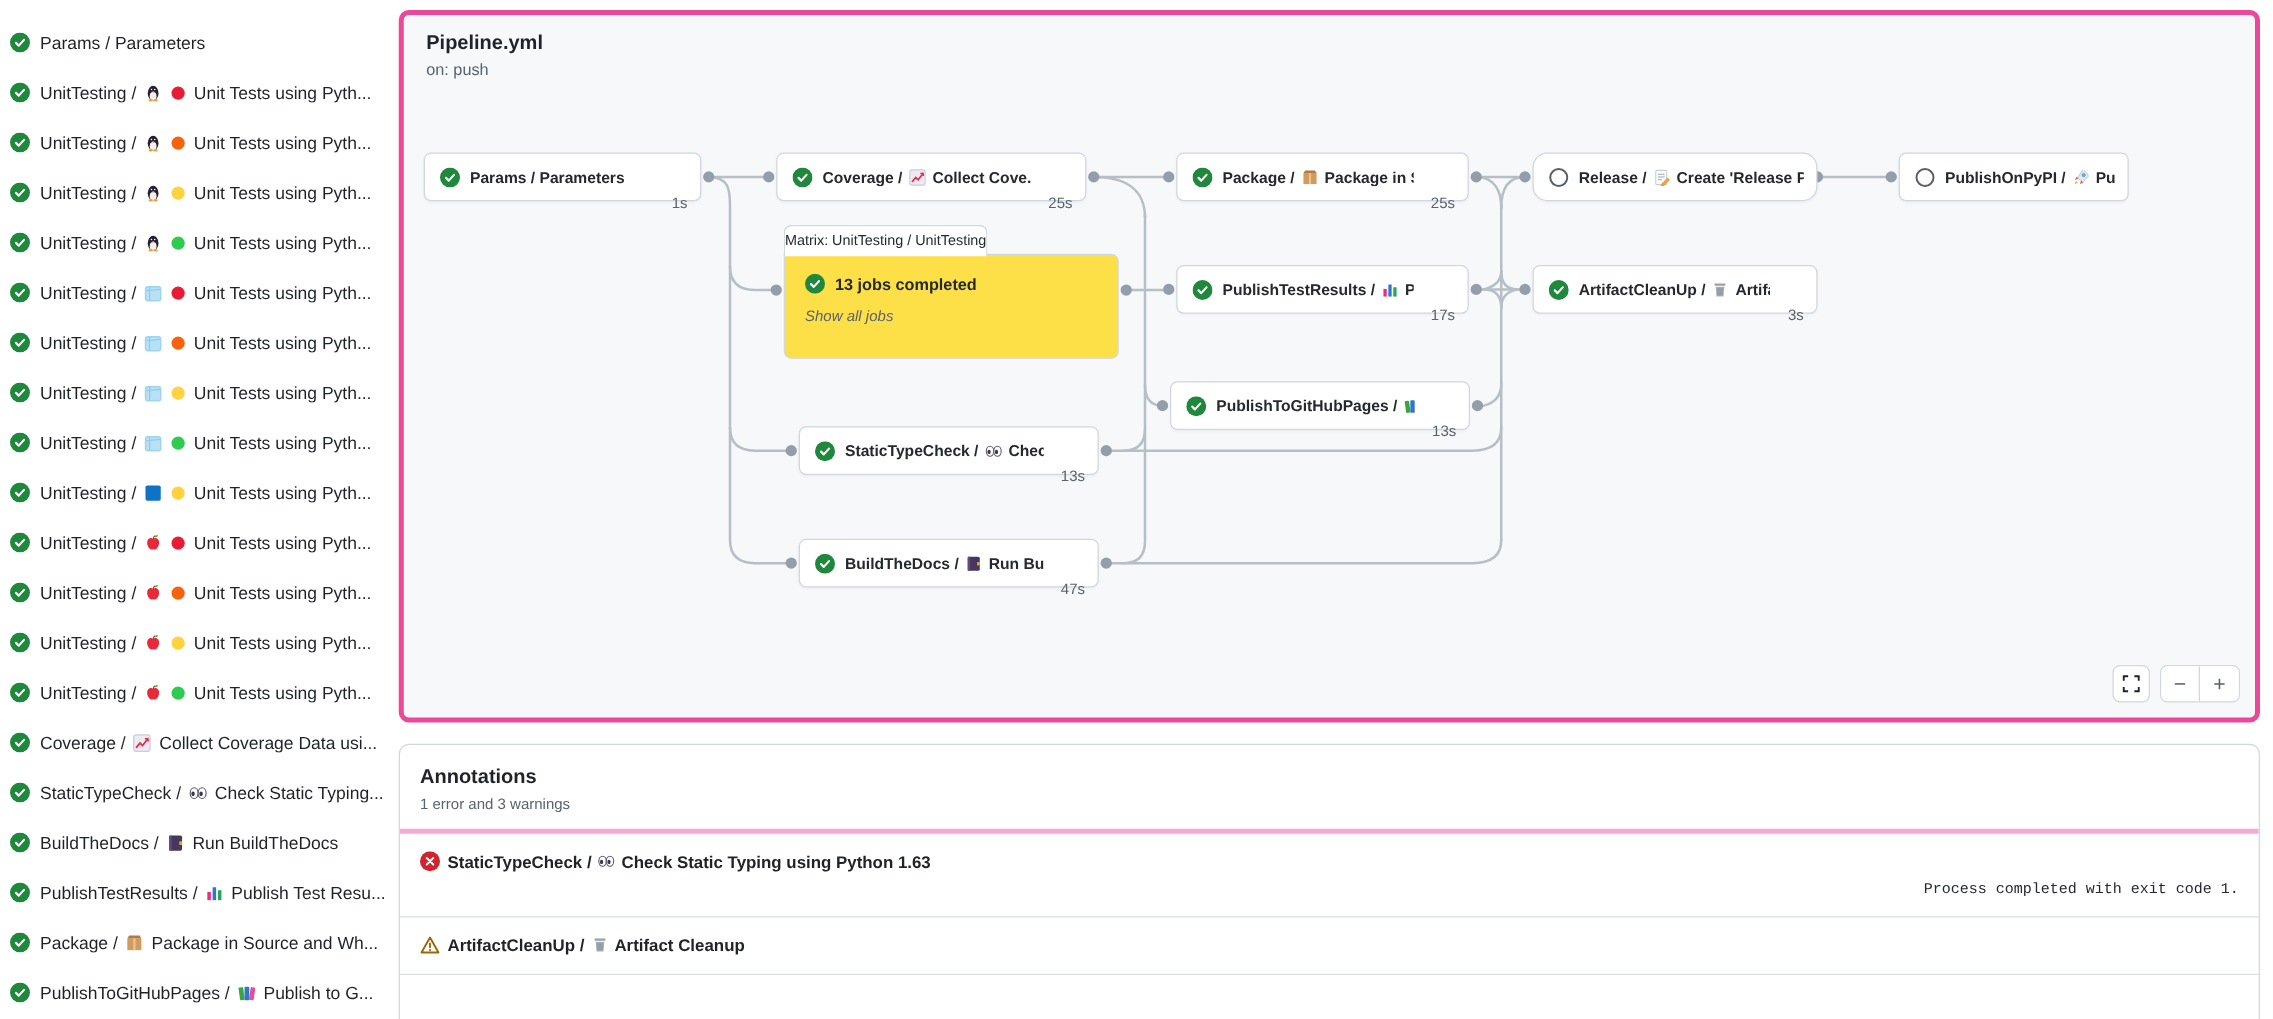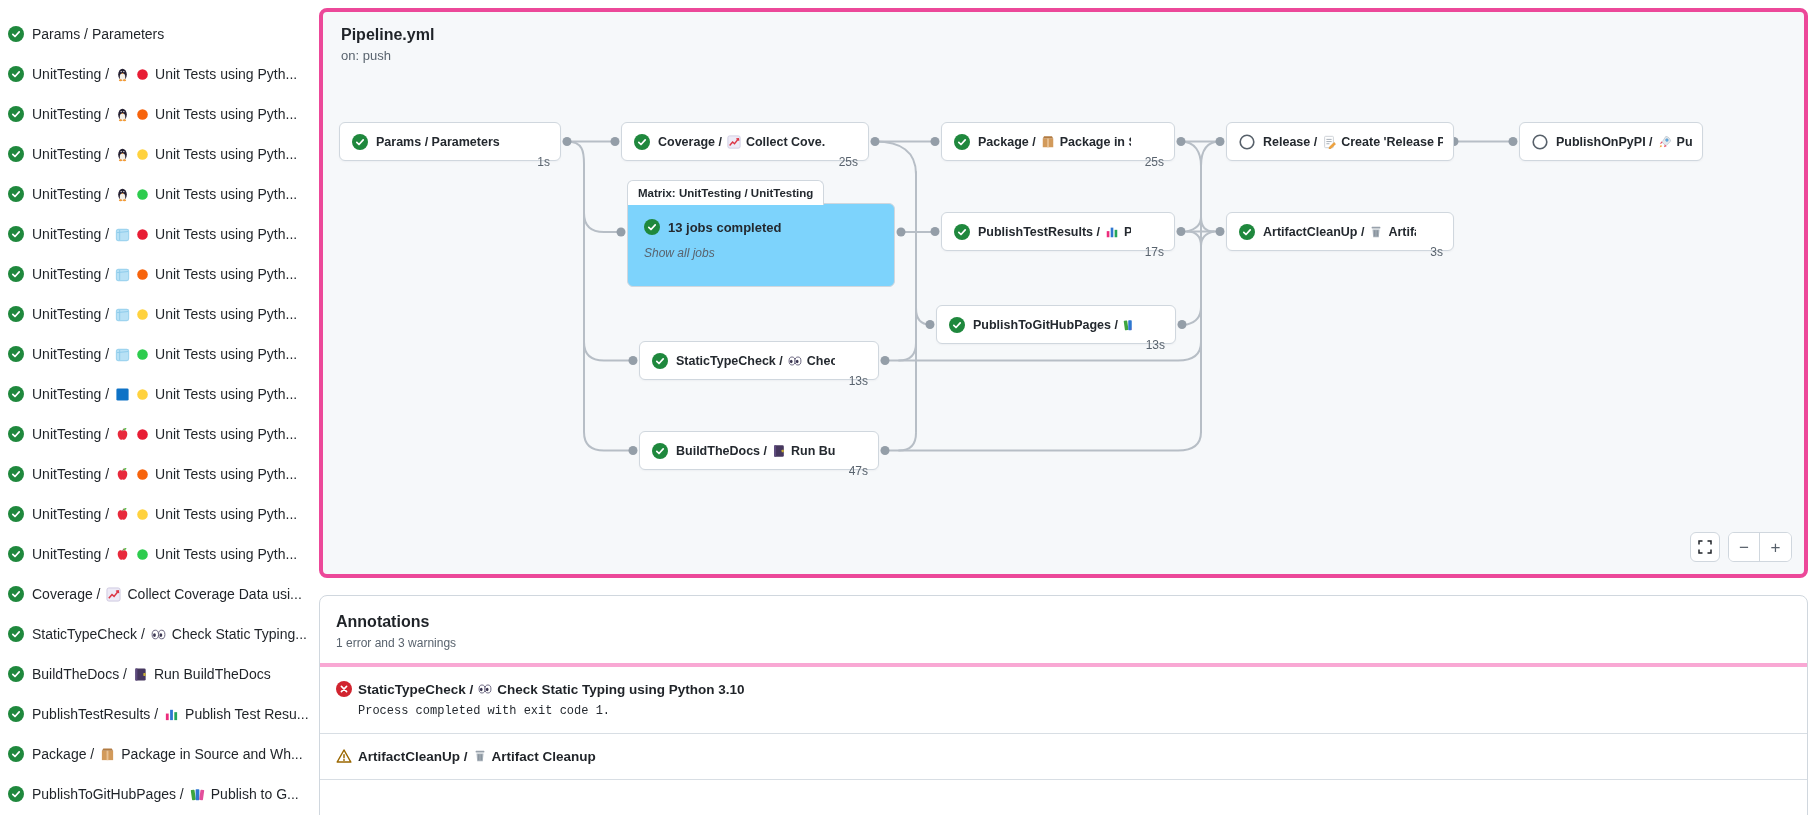--- a/index.html
+++ b/index.html
@@ -26,22 +26,22 @@
   .edges{position:absolute;left:0;top:0;width:1489px;height:568px;z-index:1;}
   .nodes-layer{position:absolute;left:0;top:0;right:0;bottom:0;z-index:2;}
   .node{position:absolute;height:39px;background:#fff;border:1px solid #d0d7de;border-radius:6px;
     display:flex;align-items:center;padding:0 10px 0 12px;gap:8px;box-sizing:border-box;
     box-shadow:0 1px 2px rgba(31,35,40,.04);cursor:pointer;}
   .node .lbl{font-size:12.5px;font-weight:bold;color:#24292f;display:inline-flex;align-items:center;
     gap:5px;white-space:nowrap;overflow:hidden;min-width:0;flex-shrink:1;}
   .node .dur{margin-left:auto;font-size:12px;color:#59636e;padding-left:6px;flex:none;margin-top:40px;}
   .matrix-tab{position:absolute;left:304px;top:168px;height:24px;background:#fff;z-index:3;
     border:1px solid #d0d7de;border-bottom:none;border-radius:6px 6px 0 0;display:inline-flex;
-    align-items:center;padding:0 10px;font-size:11.5px;font-weight:bold;color:#24292f;}
-  .matrix-body{position:absolute;left:304px;top:191px;width:268px;height:84px;background:#7dd3fc;
+    align-items:center;padding:0 0;font-size:11.5px;font-weight:normal;color:#24292f;}
+  .matrix-body{position:absolute;left:304px;top:191px;width:268px;height:84px;background:#fde047;
     border:1px solid #d0d7de;border-radius:0 6px 6px 6px;box-sizing:border-box;
     padding:15px 16px;z-index:2;cursor:pointer;}
   .matrix-summary{display:flex;align-items:center;gap:8px;font-size:13px;font-weight:bold;color:#24292f;}
   .matrix-link{margin-top:11px;font-size:12px;color:#59636e;cursor:pointer;font-style:italic;}
   .controls{position:absolute;right:12px;bottom:12px;display:flex;gap:8px;align-items:center;z-index:4;}
   .ctrl-btn{width:30px;height:30px;background:#fff;border:1px solid #d0d7de;border-radius:6px;
     display:flex;align-items:center;justify-content:center;cursor:pointer;padding:0;}
   .zoom-group{display:flex;border:1px solid #d0d7de;border-radius:6px;overflow:hidden;background:#fff;}
   .zoom-group button{width:31px;height:28px;background:#fff;border:none;font-size:17px;color:#57606a;
     cursor:pointer;line-height:1;padding:0;}
@@ -51,21 +51,21 @@
   .annotations-card{position:absolute;left:319px;top:595px;width:1489px;height:230px;background:#fff;
     border:1px solid #d0d7de;border-radius:8px;box-sizing:border-box;overflow:hidden;}
   .ann-header{padding:17px 16px 13px;border-bottom:4px solid #f9a8d4;}
   .ann-title{font-size:16px;font-weight:bold;color:#1f2328;}
   .ann-subtitle{font-size:12px;color:#59636e;margin-top:5px;}
   .ann-row{padding:14px 16px 15px;border-bottom:1px solid #d8dee4;}
   .ann-row-title{display:flex;align-items:center;gap:6px;font-size:13.5px;font-weight:bold;
     color:#1f2328;cursor:pointer;}
   .ann-row-title .ttl{display:inline-flex;align-items:center;gap:5px;}
   .ann-msg{margin:7px 0 0 22px;font-family:"Liberation Mono","DejaVu Sans Mono",monospace;
-    font-size:12px;color:#24292f;}
+    font-size:12px;color:#24292f;text-align:right;}
 </style>
 </head>
 <body>
 
 <div class="sidebar">
   <div>
       <div class="sb-row">
         <span class="icon i16">
           <svg viewBox="0 0 16 16">
             <circle cx="8" cy="8" r="8" fill="#1f883d"></circle>
@@ -623,21 +623,21 @@
             <svg viewBox="0 0 16 16">
               <rect x="2" y="4" width="12" height="10" fill="#d29a5b"></rect>
               <path d="M2 4h12l-1.5-2.5h-9z" fill="#b27b42"></path>
               <rect x="7" y="4" width="2" height="10" fill="#e9c193"></rect>
             </svg>
           </span>
           <span>Package in So...</span>
         </span>
         <span class="dur">25s</span>
       </div>
-      <div class="node" style="left: 903px; top: 110px; width: 228px;">
+      <div class="node" style="left: 903px; top: 110px; width: 228px; border-radius: 12px;">
         <span class="icon i16">
           <svg viewBox="0 0 16 16">
             <circle cx="8" cy="8" r="6.8" fill="#fff" stroke="#57606a" stroke-width="1.6"></circle>
           </svg>
         </span>
         <span class="lbl">
           <span>Release /</span>
           <span class="icon i14">
             <svg viewBox="0 0 16 16">
               <rect x="3" y="1.5" width="10" height="13" rx="1" fill="#fff" stroke="#c7ccd1" stroke-width="1"></rect>
@@ -815,21 +815,21 @@
           <span class="ttl">
             <span>StaticTypeCheck /</span>
             <span class="icon i14">
               <svg viewBox="0 0 16 16">
                 <ellipse cx="4.6" cy="8" rx="3.4" ry="4.6" fill="#fff" stroke="#5d5873" stroke-width="1"></ellipse>
                 <ellipse cx="11.4" cy="8" rx="3.4" ry="4.6" fill="#fff" stroke="#5d5873" stroke-width="1"></ellipse>
                 <ellipse cx="3.7" cy="8.6" rx="1.5" ry="2" fill="#3b3651"></ellipse>
                 <ellipse cx="10.5" cy="8.6" rx="1.5" ry="2" fill="#3b3651"></ellipse>
               </svg>
             </span>
-            <span>Check Static Typing using Python 3.10</span>
+            <span>Check Static Typing using Python 1.63</span>
           </span>
         </div>
         <div class="ann-msg">Process completed with exit code 1.</div>
       </div>
       <div class="ann-row">
         <div class="ann-row-title">
           <span class="icon i16">
             <svg viewBox="0 0 16 16">
               <path d="M8 2L14.8 14H1.2z" fill="none" stroke="#9a6700" stroke-width="1.5" stroke-linejoin="round"></path>
               <path d="M8 6.7v3" stroke="#9a6700" stroke-width="1.5" stroke-linecap="round"></path>

